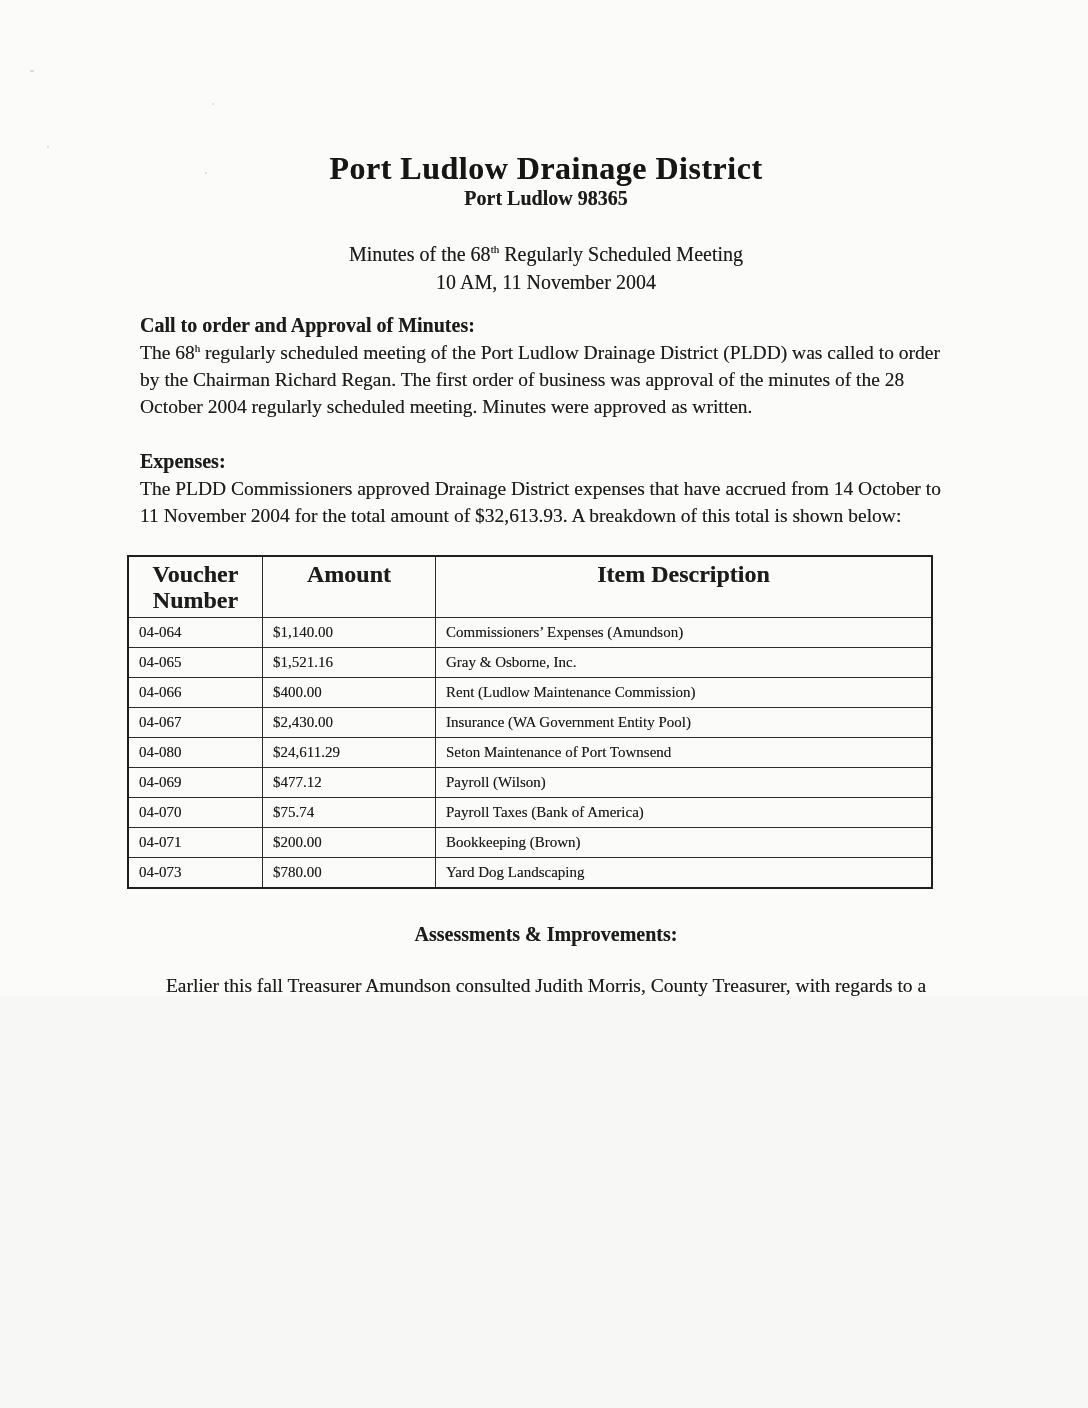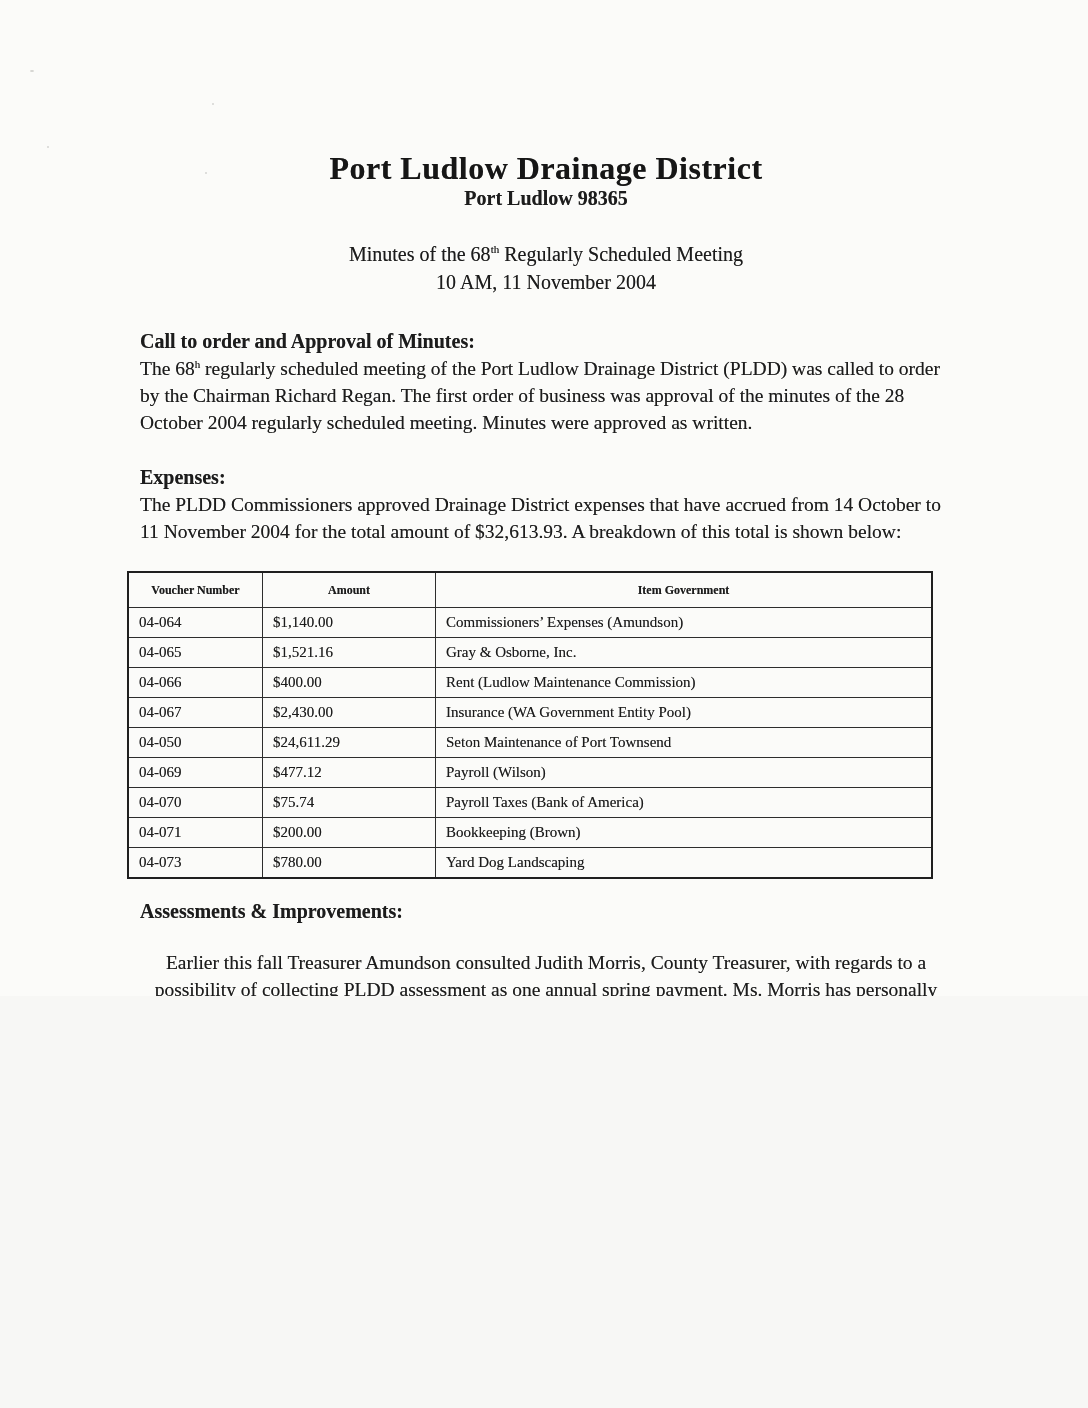--- a/index.html
+++ b/index.html
@@ -50,23 +50,23 @@
     font-size: 11px;
     line-height: 0;
     vertical-align: super;
   }
   .section-heading {
     margin: 0;
     font-size: 20px;
     line-height: 27px;
     font-weight: bold;
   }
-  .h-call { margin-top: 32px; font-family: Liberation Serif, serif; }
+  .h-call { margin-top: 16px; font-family: Liberation Serif, serif; }
   .h-expenses { margin-top: 28px; }
-  .h-assess { margin-top: 19px; }
+  .h-assess { margin-top: 32px; text-align: center; }
   .para {
     margin: 0;
     font-size: 19.5px;
     line-height: 27px;
     text-align: left;
   }
   .para-assess { margin-top: 24px; text-align: center; }
   .expense-table {
     margin-top: 26px;
     margin-left: -13px;
@@ -78,21 +78,21 @@
   .expense-table th,
   .expense-table td {
     border: 1.5px solid #2d2d2d;
     font-size: 15px;
     padding: 2px 10px;
   }
   .expense-table th {
     font-weight: bold;
     text-align: center;
     vertical-align: top;
-    font-size: 12px;
+    font-size: 24px;
     line-height: 26px;
     padding-top: 4px;
     padding-bottom: 4px;
   }
   .expense-table td {
     line-height: 21px;
     height: 25px;
     vertical-align: middle;
     text-align: left;
   }
@@ -131,21 +131,21 @@
     <p class="para"><span>The 68</span><sup>h</sup><span> regularly scheduled meeting of the Port Ludlow Drainage District (PLDD) was called to order by the Chairman Richard Regan. The first order of business was approval of the minutes of the 28 October 2004 regularly scheduled meeting.  Minutes were approved as written.</span></p>
 
     <h2 class="section-heading h-expenses">Expenses:</h2>
     <p class="para">The PLDD Commissioners approved Drainage District expenses that have accrued from 14 October to 11 November 2004 for the total amount of $32,613.93.  A breakdown of this total is shown below:</p>
 
     <table class="expense-table">
       <thead>
         <tr>
           <th class="col-voucher">Voucher Number</th>
           <th class="col-amount">Amount</th>
-          <th class="col-desc">Item Government</th>
+          <th class="col-desc">Item Description</th>
         </tr>
       </thead>
       <tbody>
         <tr>
           <td>04-064</td>
           <td>$1,140.00</td>
           <td>Commissioners’ Expenses (Amundson)</td>
         </tr>
         <tr>
           <td>04-065</td>
@@ -156,21 +156,21 @@
           <td>04-066</td>
           <td>$400.00</td>
           <td>Rent (Ludlow Maintenance Commission)</td>
         </tr>
         <tr>
           <td>04-067</td>
           <td>$2,430.00</td>
           <td>Insurance (WA Government Entity Pool)</td>
         </tr>
         <tr>
-          <td>04-050</td>
+          <td>04-080</td>
           <td>$24,611.29</td>
           <td>Seton Maintenance of Port Townsend</td>
         </tr>
         <tr>
           <td>04-069</td>
           <td>$477.12</td>
           <td>Payroll (Wilson)</td>
         </tr>
         <tr>
           <td>04-070</td>

